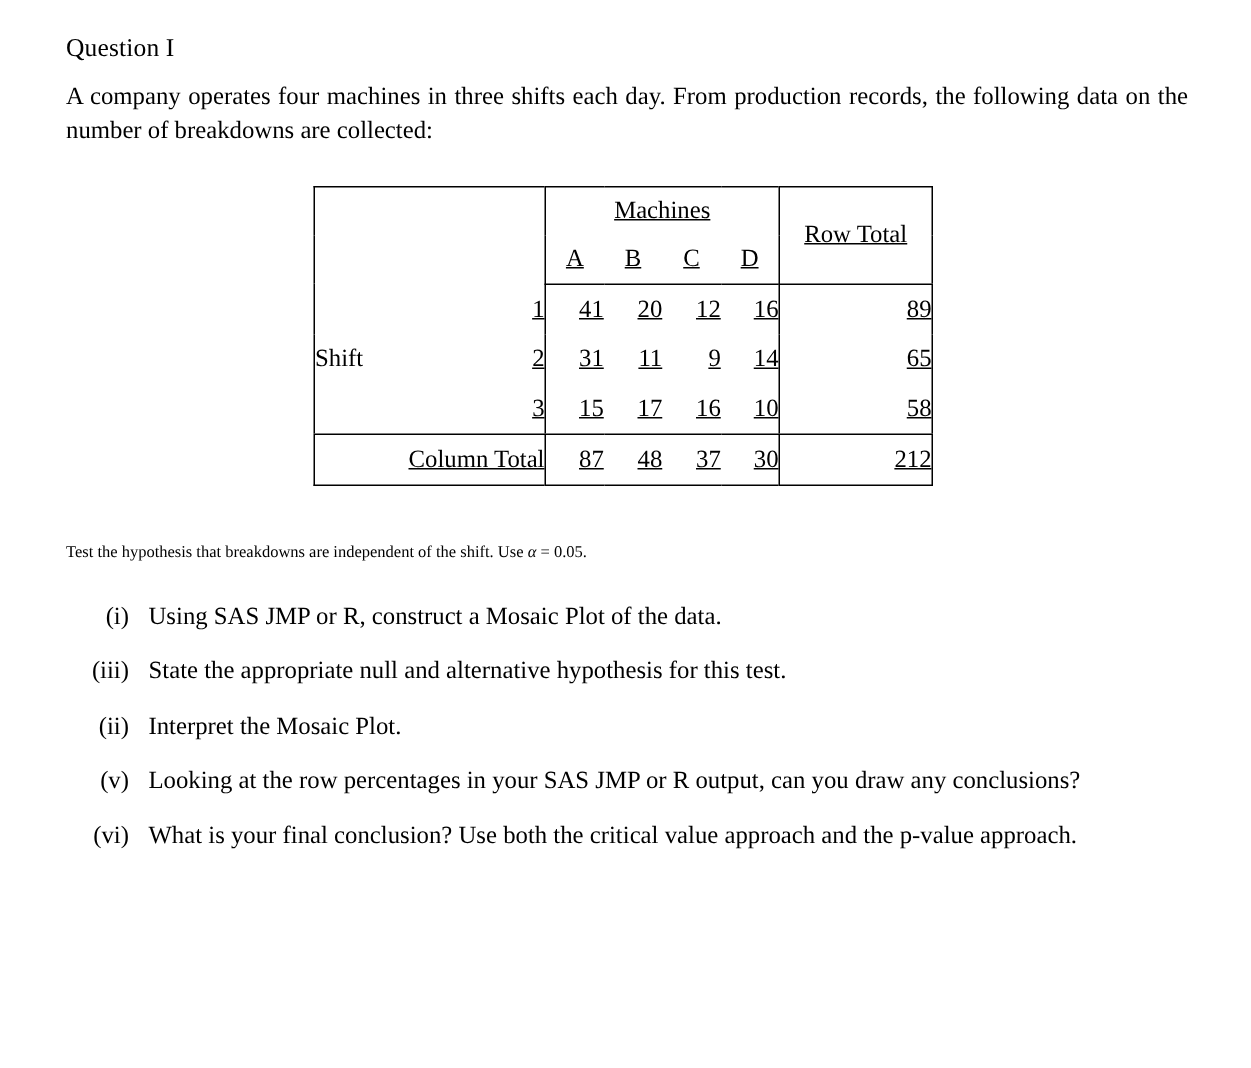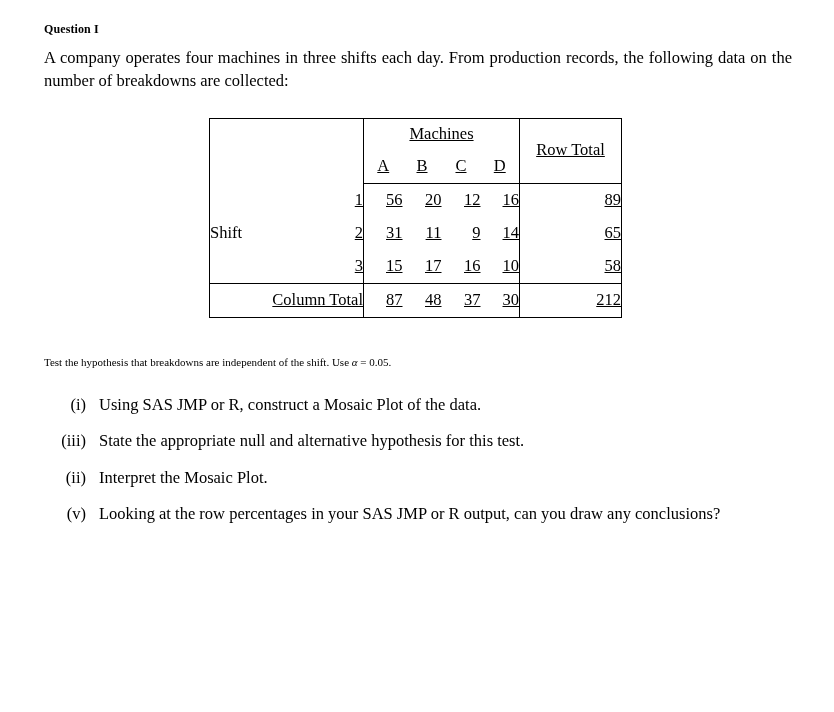--- a/index.html
+++ b/index.html
@@ -15,22 +15,22 @@
     overflow: hidden;
   }
   .page {
     position: relative;
     width: 834px;
     height: 712px;
     box-sizing: border-box;
     padding: 22px 44px 0 44px;
   }
   .q-title {
-    font-size: 12px;
-    font-weight: bold;
+    font-size: 17px;
+    font-weight: normal;
     letter-spacing: 0.1px;
     margin: 0 0 11px 0;
     line-height: 1.2;
   }
   .intro {
     font-size: 16.5px;
     line-height: 1.37;
     text-align: justify;
     margin: 0;
     width: 748px;
@@ -173,21 +173,21 @@
         </tr>
         <tr>
           <td class="hdr-letter vline-left hline-bot">A</td>
           <td class="hdr-letter hline-bot">B</td>
           <td class="hdr-letter hline-bot">C</td>
           <td class="hdr-letter hline-bot">D</td>
         </tr>
 
         <tr>
           <td class="lvl">1</td>
-          <td class="num vline-left">56</td>
+          <td class="num vline-left">41</td>
           <td class="num">20</td>
           <td class="num">12</td>
           <td class="num">16</td>
           <td class="num-rt vline-left">89</td>
         </tr>
 
         <tr>
           <td class="lvl">
             <span style="float:left; padding-left:0px;">Shift</span>
             <span>2</span>
@@ -232,15 +232,19 @@
       <span class="itext">State the appropriate null and alternative hypothesis for this test.</span>
     </li>
     <li>
       <span class="marker">(ii)</span>
       <span class="itext">Interpret the Mosaic Plot.</span>
     </li>
     <li>
       <span class="marker">(v)</span>
       <span class="itext">Looking at the row percentages in your SAS JMP or R output, can you draw any conclusions?</span>
     </li>
+    <li class="justified">
+      <span class="marker">(vi)</span>
+      <span class="itext">What is your final conclusion?  Use both the critical value approach and the p-value approach.</span>
+    </li>
   </ol>
 
 </div>
 
 </body></html>

